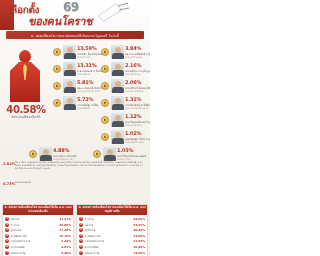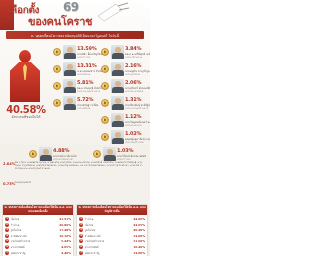--- a/index.html
+++ b/index.html
@@ -39,20 +39,21 @@
     font-size: 12px; font-weight: bold; color: #8a8f93;
     letter-spacing: -0.5px;
     text-shadow: 0.5px 0.5px 0 rgba(0,0,0,0.18);
   }
   .title-line2 {
     position: absolute; left: 28px; top: 12px;
     font-size: 11px; font-weight: bold; color: #b5392c;
     letter-spacing: -0.3px;
     text-shadow: 0.5px 0.5px 0 rgba(0,0,0,0.12);
     white-space: nowrap;
+    font-style: italic;
   }
   .pen-icon { position: absolute; left: 96px; top: 2px; opacity: .85; }
   .subtitle-bar {
     position: absolute; left: 6px; top: 31px;
     width: 138px; height: 8px;
     background: linear-gradient(90deg,#b5392c,#9c2a1e);
     border-radius: 1px;
     display: flex; align-items: center; justify-content: center;
   }
   .subtitle-bar span {

